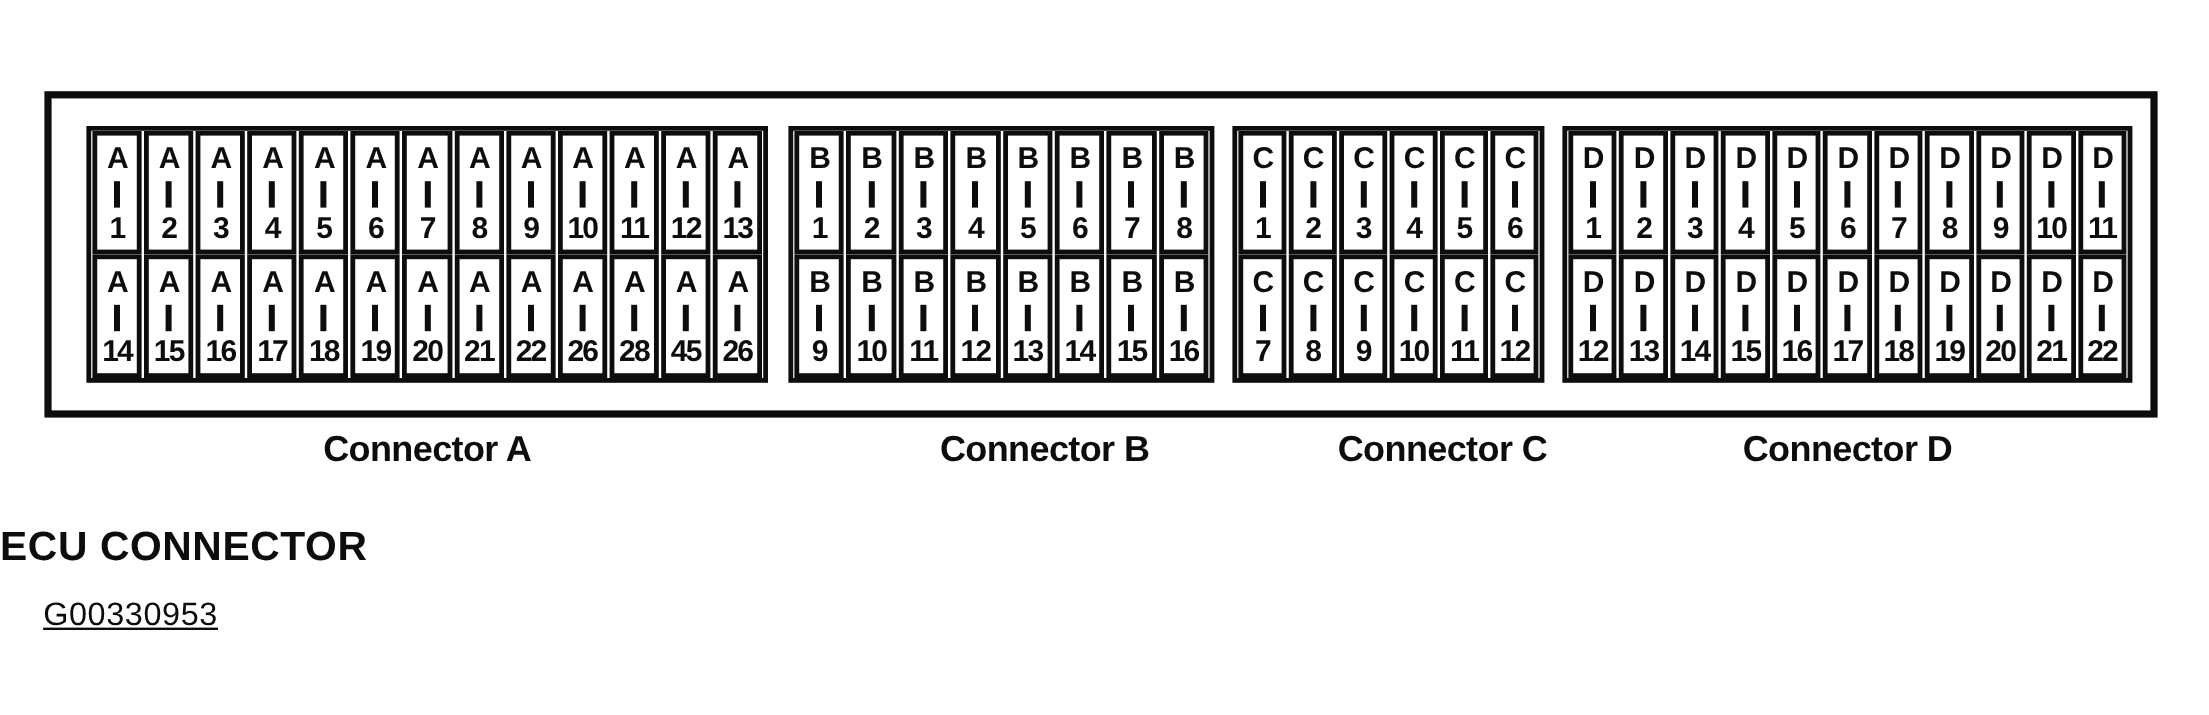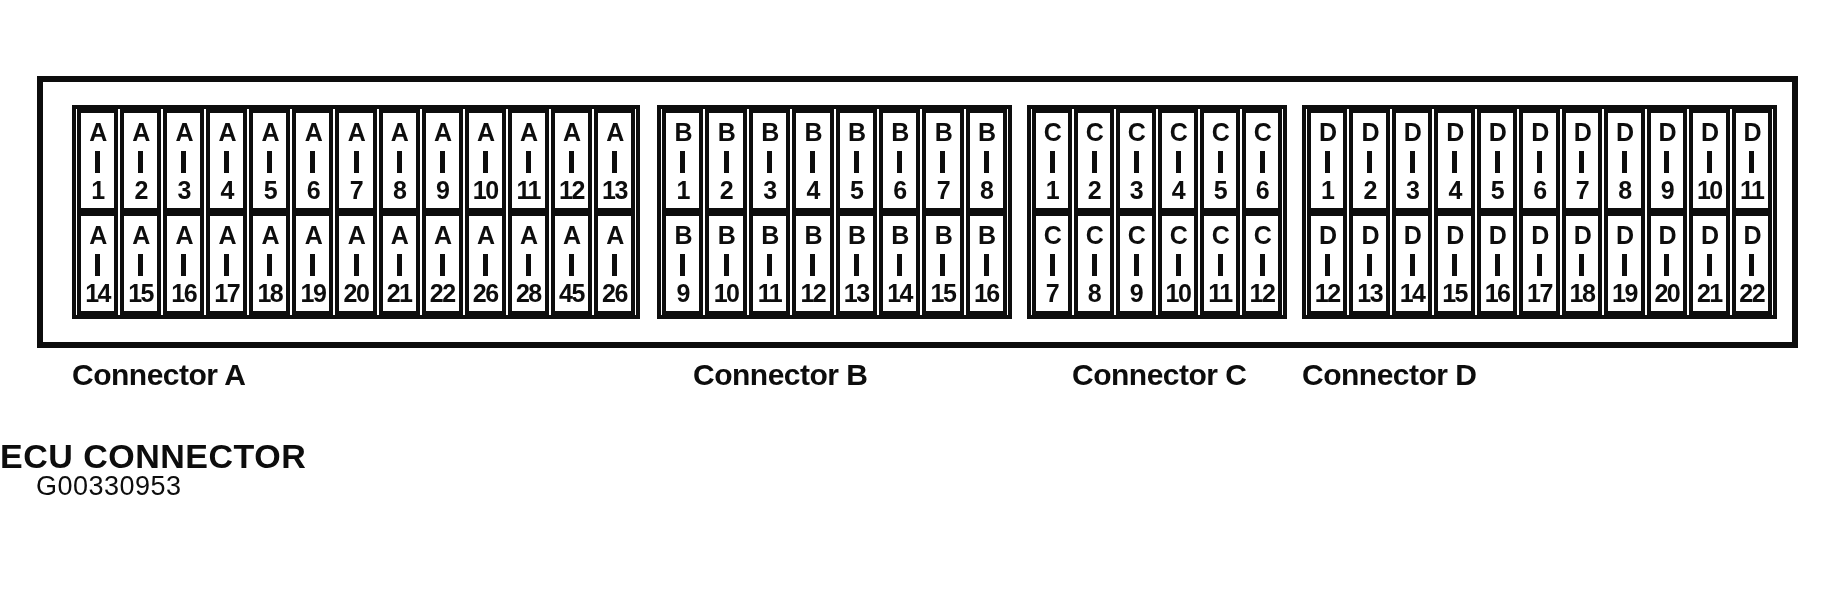--- a/index.html
+++ b/index.html
@@ -30,36 +30,36 @@
     padding:7px 0 5px;background:#ffffff;overflow:hidden;
   }
   .pin-letter,.pin-num{
     font-weight:bold;font-size:25px;line-height:1;letter-spacing:-1.5px;
     white-space:nowrap;
   }
   .pin-bar{width:5px;height:22px;background:#0d0d0d}
   
   .conn-label{
     position:absolute;top:358px;height:34px;line-height:34px;
-    font-weight:bold;font-size:30px;text-align:left;letter-spacing:-0.5px;
+    font-weight:bold;font-size:30px;text-align:center;letter-spacing:-0.5px;
   }
   .label-a{left:72px;width:568px}
   .label-b{left:693px;width:355px}
   .label-c{left:1072px;width:260px}
   .label-d{left:1302px;width:475px}
   
   .title{
     position:absolute;left:0;top:438px;width:1841px;
     text-align:left;font-weight:bold;font-size:34px;line-height:36px;
     letter-spacing:0.5px;
   }
   
   .figure-id{
-    position:absolute;left:36px;top:472px;
-    font-size:27px;line-height:28px;font-weight:normal;letter-spacing:0.5px;
+    position:absolute;left:36px;top:498px;
+    font-size:27px;line-height:28px;font-weight:normal;letter-spacing:0.5px;text-decoration:underline;
   }
 </style>
 </head>
 <body>
 
 <div>
   <div class="frame"></div>
   <div id="connector-blocks">
       <div class="block block-a">
         <div class="pin-row">

